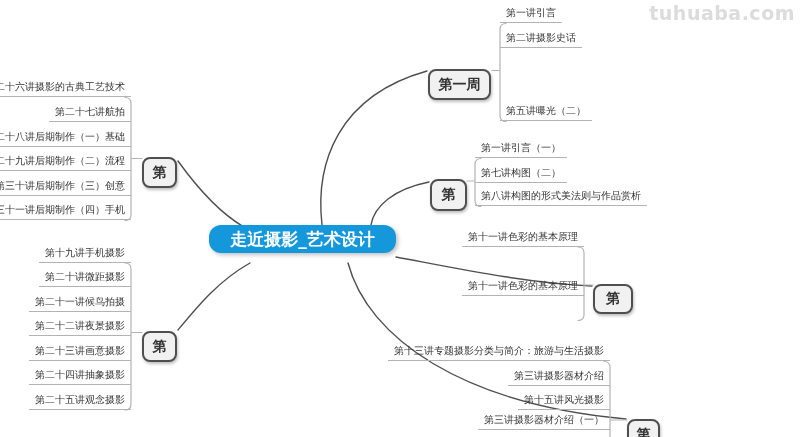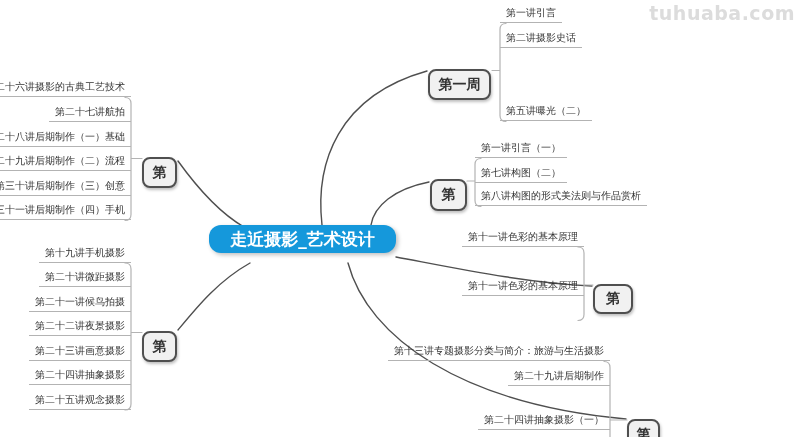--- a/index.html
+++ b/index.html
@@ -78,22 +78,23 @@
   <div class="child" style="left:500px;top:104px">第五讲曝光（二）</div>
 
   <div class="child" style="left:475px;top:141px">第一讲引言（一）</div>
   <div class="child" style="left:475px;top:166px">第七讲构图（二）</div>
   <div class="child" style="left:475px;top:189px">第八讲构图的形式美法则与作品赏析</div>
 
   <div class="child r" style="right:216px;top:230px">第十一讲色彩的基本原理</div>
   <div class="child r" style="right:216px;top:279px">第十一讲色彩的基本原理</div>
 
   <div class="child r" style="right:190px;top:344px">第十三讲专题摄影分类与简介：旅游与生活摄影</div>
-  <div class="child r" style="right:190px;top:369px">第二十九讲后期制作</div>
-  <div class="child r" style="right:190px;top:413px">第二十四讲抽象摄影（一）</div>
+  <div class="child r" style="right:190px;top:369px">第三讲摄影器材介绍</div>
+  <div class="child r" style="right:190px;top:393px">第十五讲风光摄影</div>
+  <div class="child r" style="right:190px;top:413px">第三讲摄影器材介绍（一）</div>
 
   <div class="child r" style="right:669px;top:80px">第二十六讲摄影的古典工艺技术</div>
   <div class="child r" style="right:669px;top:105px">第二十七讲航拍</div>
   <div class="child r" style="right:669px;top:130px">第二十八讲后期制作（一）基础</div>
   <div class="child r" style="right:669px;top:154px">第二十九讲后期制作（二）流程</div>
   <div class="child r" style="right:669px;top:179px">第三十讲后期制作（三）创意</div>
   <div class="child r" style="right:669px;top:203px">第三十一讲后期制作（四）手机</div>
 
   <div class="child r" style="right:669px;top:246px">第十九讲手机摄影</div>
   <div class="child r" style="right:669px;top:270px">第二十讲微距摄影</div>

